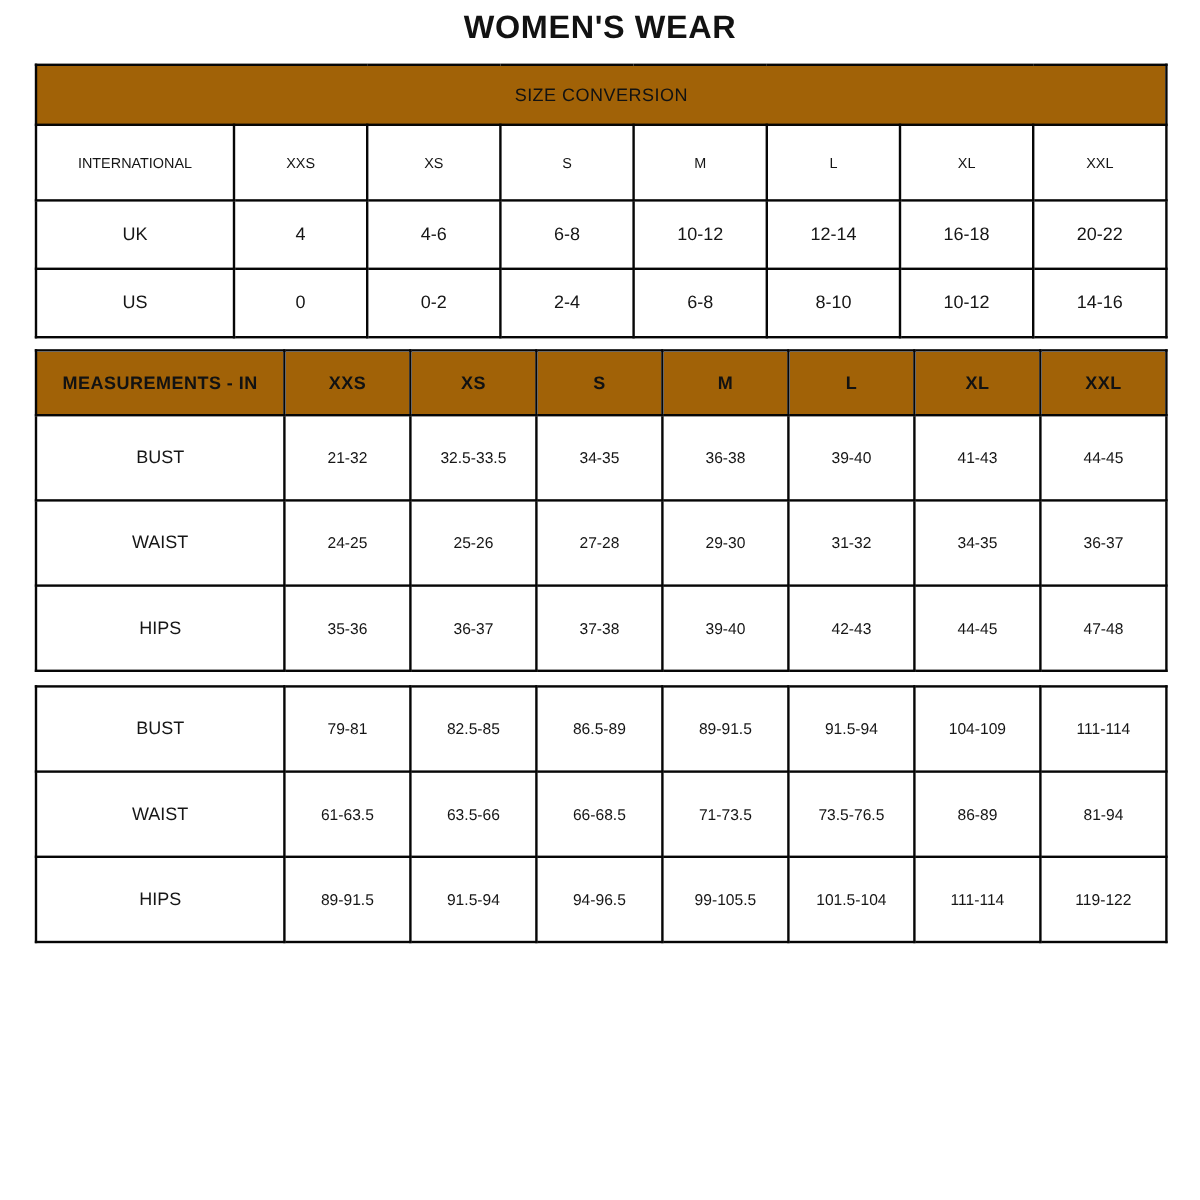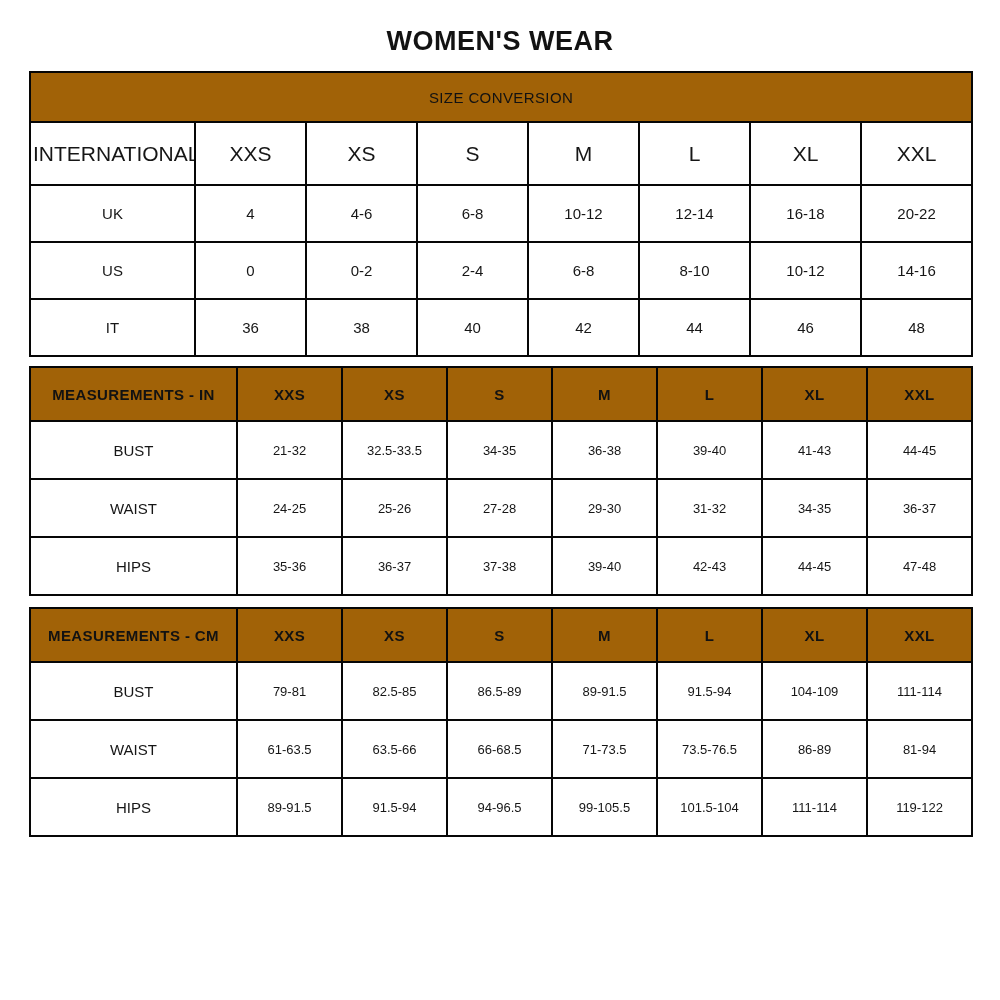--- a/index.html
+++ b/index.html
@@ -9,21 +9,21 @@
     background: #ffffff;
     font-family: "Liberation Sans", sans-serif;
     color: #161616;
   }
   .page { padding: 0 29px; }
   .title {
     text-align: center;
     font-size: 27px;
     font-weight: bold;
     letter-spacing: 0.5px;
-    padding-top: 26px;
+    padding-top: 8px;
     margin-bottom: 14px;
     color: #121212;
   }
   table.tbl {
     border-collapse: collapse;
     table-layout: fixed;
     width: 942px;
     border: 2px solid #060606;
   }
   .tbl th, .tbl td {
@@ -44,26 +44,26 @@
     font-weight: bold;
     font-size: 15px;
     letter-spacing: 0.4px;
     color: #121212;
   }
   .t1 tr.band-row { height: 50px; }
   
   .t1 tr.hr { height: 63px; }
   .t1 tr.dr { height: 57px; }
   .t1 th, .t1 td { font-size: 15px; font-weight: normal; }
-  .t1 .head-plain { background: #ffffff; font-weight: normal; font-size: 21px; }
+  .t1 .head-plain { background: #ffffff; font-weight: normal; font-size: 12px; }
   
   .t2, .t3 { margin-top: 9px; }
   .t3 { margin-top: 11px; }
   .t2 tr.hr, .t3 tr.hr { height: 54px; }
-  .t2 tr.dr, .t3 tr.dr { height: 58px; }
+  .t2 tr.dr, .t3 tr.dr { height: 71px; }
   .row-label { font-size: 15px; font-weight: normal; }
   .val-lg { font-size: 15px; font-weight: normal; }
   .val-sm { font-size: 13px; font-weight: normal; }
 </style>
 </head>
 <body>
 
 <div class="page">
 
   <div class="title">WOMEN'S WEAR</div>
@@ -106,30 +106,20 @@
         <tr class="dr">
           <th class="row-label">US</th>
           <td class="val-lg">0</td>
           <td class="val-lg">0-2</td>
           <td class="val-lg">2-4</td>
           <td class="val-lg">6-8</td>
           <td class="val-lg">8-10</td>
           <td class="val-lg">10-12</td>
           <td class="val-lg">14-16</td>
         </tr>
-        <tr class="dr">
-          <th class="row-label">IT</th>
-          <td class="val-lg">36</td>
-          <td class="val-lg">38</td>
-          <td class="val-lg">40</td>
-          <td class="val-lg">42</td>
-          <td class="val-lg">44</td>
-          <td class="val-lg">46</td>
-          <td class="val-lg">48</td>
-        </tr>
       </tbody>
   </table>
 
   <table class="tbl t2">
     <colgroup>
       <col class="lc2">
         <col class="sc2">
         <col class="sc2">
         <col class="sc2">
         <col class="sc2">
@@ -186,30 +176,20 @@
       <col class="lc2">
         <col class="sc2">
         <col class="sc2">
         <col class="sc2">
         <col class="sc2">
         <col class="sc2">
         <col class="sc2">
         <col class="sc2">
     </colgroup>
     <tbody id="t3-body">
-        <tr class="hr">
-          <th class="band">MEASUREMENTS - CM</th>
-          <th class="band">XXS</th>
-          <th class="band">XS</th>
-          <th class="band">S</th>
-          <th class="band">M</th>
-          <th class="band">L</th>
-          <th class="band">XL</th>
-          <th class="band">XXL</th>
-        </tr>
         <tr class="dr">
           <th class="row-label">BUST</th>
           <td class="val-sm">79-81</td>
           <td class="val-sm">82.5-85</td>
           <td class="val-sm">86.5-89</td>
           <td class="val-sm">89-91.5</td>
           <td class="val-sm">91.5-94</td>
           <td class="val-sm">104-109</td>
           <td class="val-sm">111-114</td>
         </tr>

